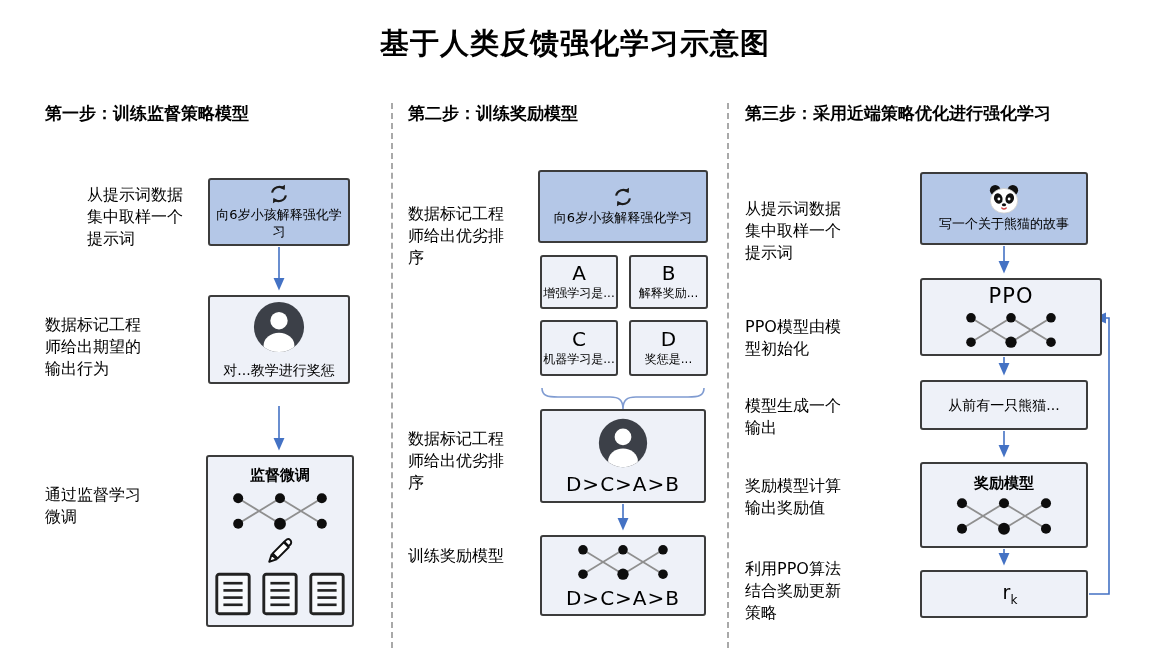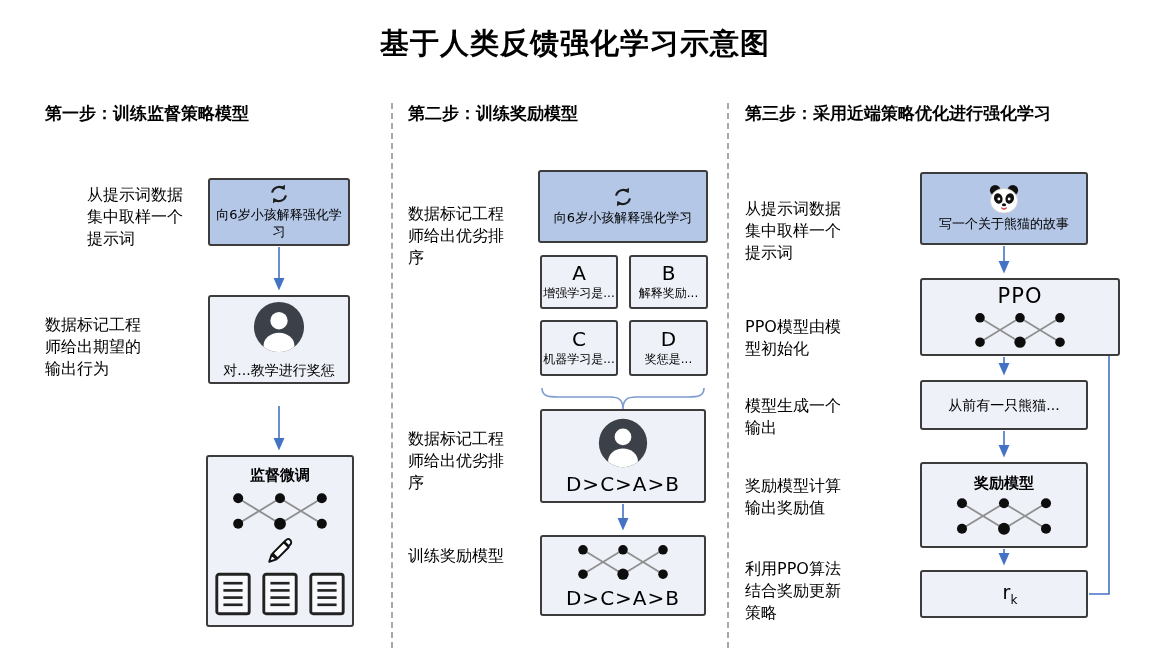--- a/index.html
+++ b/index.html
@@ -115,20 +115,21 @@
       <line x1="1004" y1="431" x2="1004" y2="455" marker-end="url(#arr)"></line>
       <line x1="1004" y1="549" x2="1004" y2="563" marker-end="url(#arr)"></line>
       <path d="M1089 594 L1109 594 L1109 318 L1096 318" marker-end="url(#arr)"></path>
     </g>
   </svg>
 
   <div class="col-header" style="left:45px;top:102px;">第一步：训练监督策略模型</div>
 
   <div class="side-label" style="left:45px;top:184px;margin-left:42px;">从提示词数据集中取样一个提示词</div>
   <div class="side-label" style="left:45px;top:314px;">数据标记工程师给出期望的输出行为</div>
+  <div class="side-label" style="left:45px;top:484px;">通过监督学习微调</div>
 
   <div class="box blue" style="left:208px;top:178px;width:142px;height:68px;gap:2px;">
     <svg width="22" height="22" viewBox="0 0 24 24">
         <use href="#sym-cycle"></use>
       </svg>
     <div class="box-text" style="width:128px;">向6岁小孩解释强化学习</div>
   </div>
 
   <div class="box light" style="left:208px;top:295px;width:142px;height:89px;gap:7px;">
     <svg width="54" height="54" viewBox="0 0 56 56">
@@ -214,21 +215,21 @@
   <div class="side-label" style="left:745px;top:475px;">奖励模型计算输出奖励值</div>
   <div class="side-label" style="left:745px;top:558px;">利用PPO算法结合奖励更新策略</div>
 
   <div class="box blue" style="left:920px;top:172px;width:168px;height:73px;gap:2px;">
     <svg width="36" height="30" viewBox="0 0 40 34">
         <use href="#sym-panda"></use>
       </svg>
     <div class="box-text" style="width:140px;">写一个关于熊猫的故事</div>
   </div>
 
-  <div class="box light" style="left:920px;top:278px;width:200px;height:78px;text-align:center;">
+  <div class="box light" style="left:920px;top:278px;width:182px;height:78px;text-align:center;">
     <div class="ppo-label">PPO</div>
     <svg width="108" height="40" viewBox="0 0 110 46">
         <use href="#sym-network"></use>
       </svg>
   </div>
 
   <div class="box light" style="left:920px;top:380px;width:168px;height:50px;">
     <div class="box-text md">从前有一只熊猫...</div>
   </div>
 

